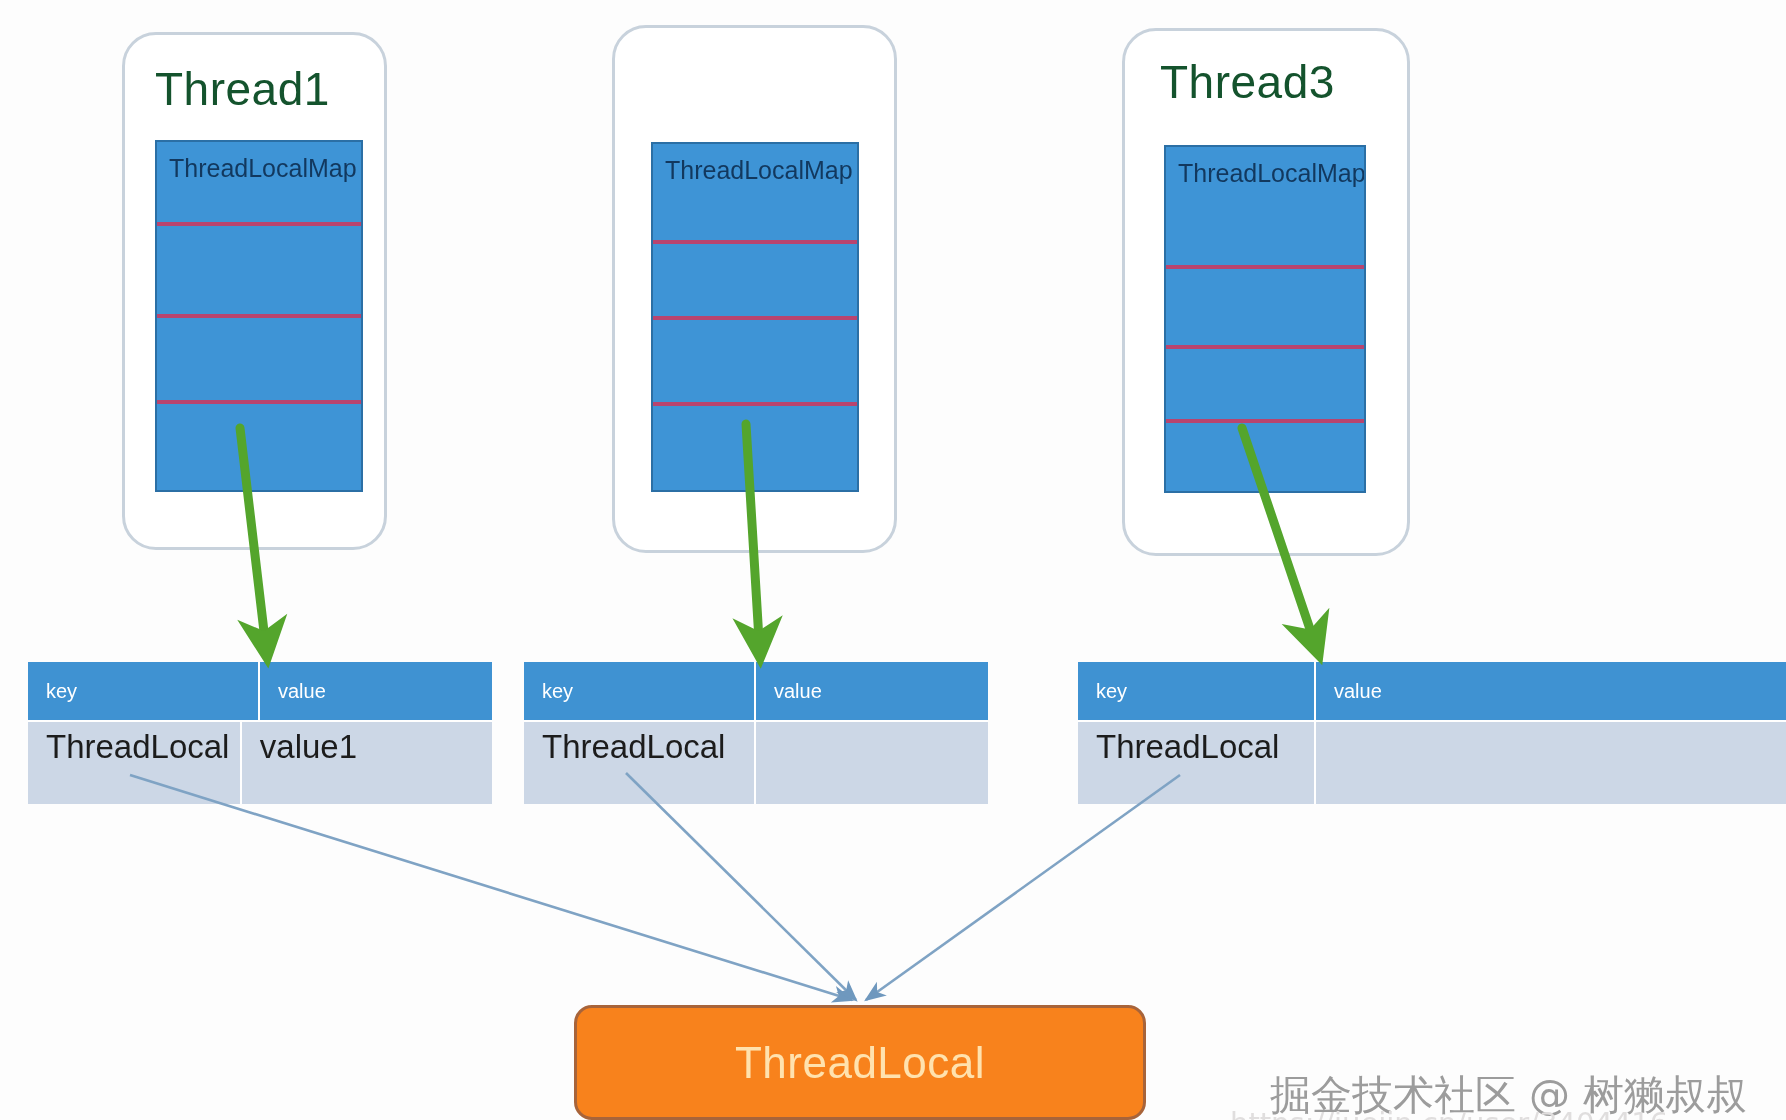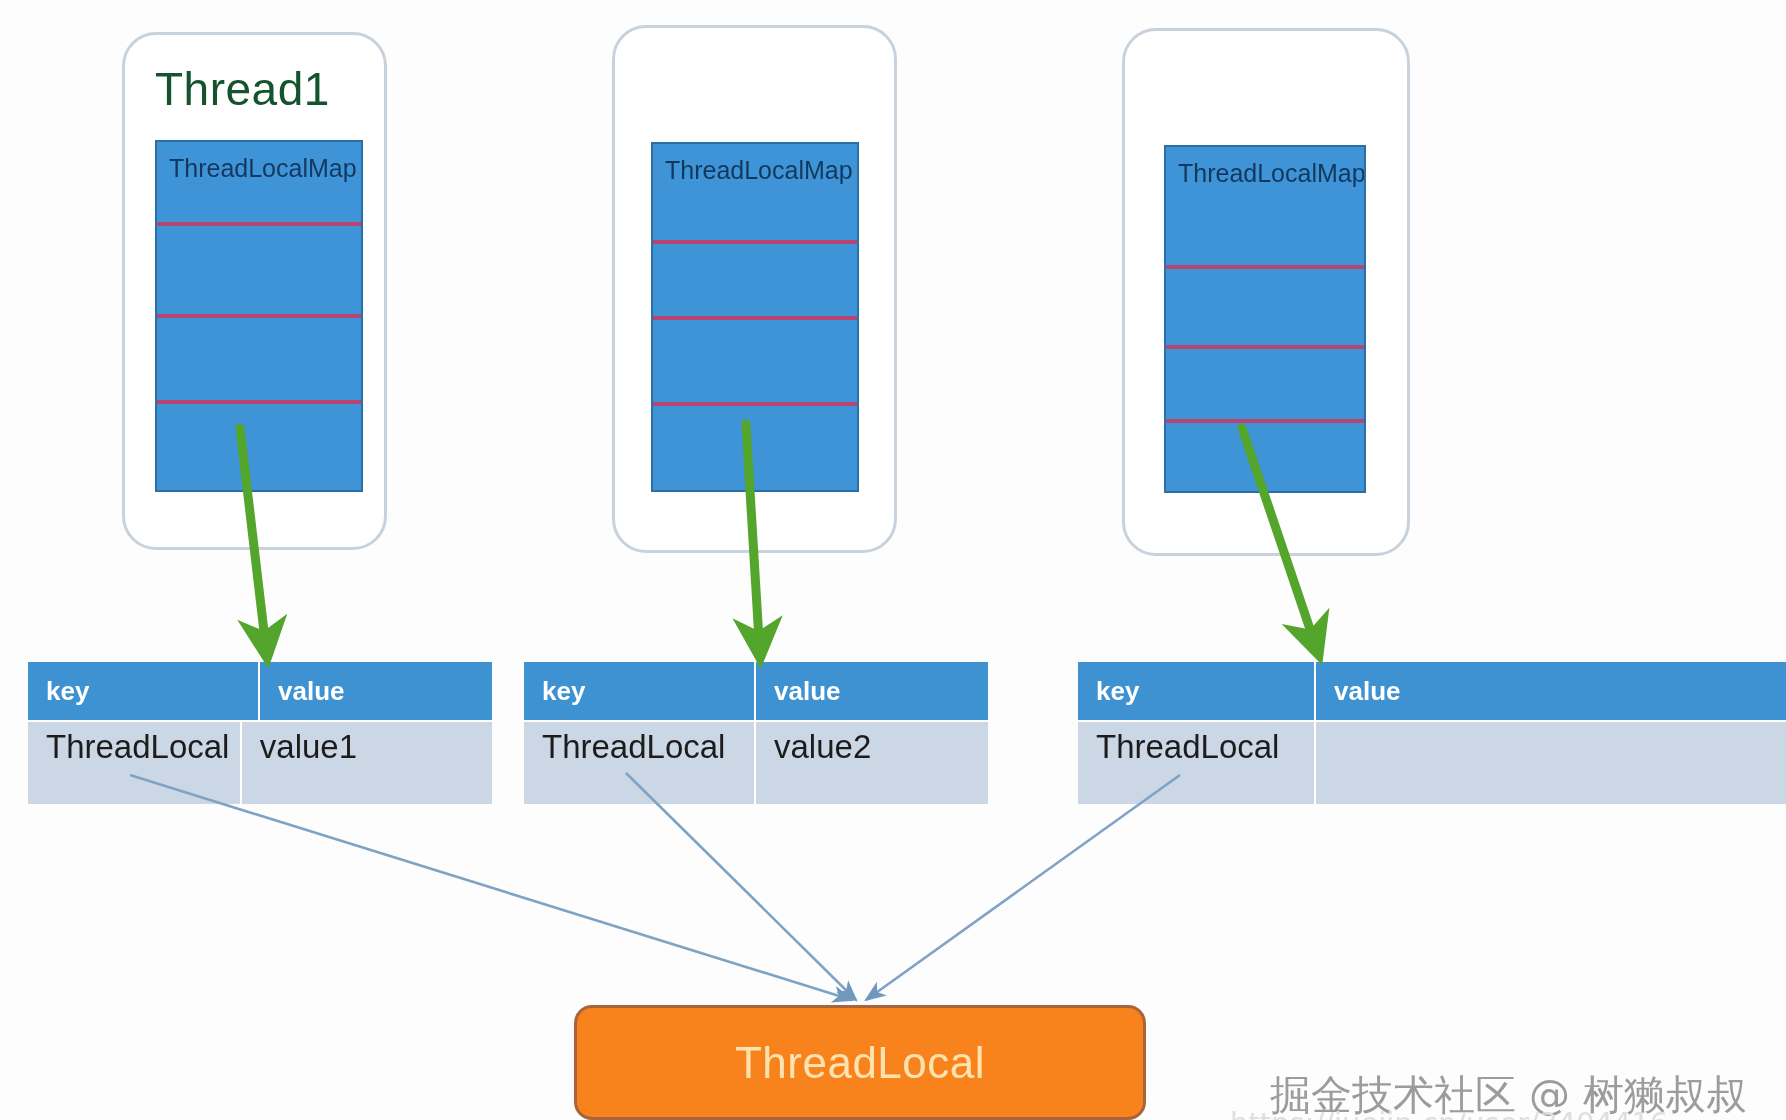--- a/index.html
+++ b/index.html
@@ -80,22 +80,22 @@
   }
   .kv-cell {
     box-sizing: border-box;
     padding-left: 18px;
     height: 100%;
     display: flex;
     align-items: center;
   }
   .kv-header .kv-cell {
     color: #ffffff;
-    font-size: 26px;
-    font-weight: 700;
+    font-size: 20px;
+    font-weight: 400;
   }
   .kv-row .kv-cell {
     color: #1c1c1c;
     font-size: 33px;
     font-weight: 400;
     align-items: flex-start;
     padding-top: 6px;
   }
   .kv-header .kv-cell.col-key { border-right: 2px solid #ffffff; }
   .kv-row .kv-cell.col-key { border-right: 2px solid #ffffff; }
@@ -159,20 +159,21 @@
   </div>
   <div class="tlm-box" style="left:651px; top:142px; width:208px; height:350px;">
     <div class="tlm-label">ThreadLocalMap</div>
     <div class="tlm-divider" style="top:96px;"></div>
     <div class="tlm-divider" style="top:172px;"></div>
     <div class="tlm-divider" style="top:258px;"></div>
   </div>
 
   <div class="thread-card" style="left:1122px; top:28px; width:288px; height:528px;">
   </div>
+  <div class="thread-title" style="left:1160px; top:55px;">Thread3</div>
   <div class="tlm-box" style="left:1164px; top:145px; width:202px; height:348px;">
     <div class="tlm-label">ThreadLocalMap</div>
     <div class="tlm-divider" style="top:118px;"></div>
     <div class="tlm-divider" style="top:198px;"></div>
     <div class="tlm-divider" style="top:272px;"></div>
   </div>
 
   <div class="kv-table" style="left:28px; top:662px; width:464px;">
     <div class="kv-header">
       <div class="kv-cell col-key" style="width:232px;">key</div>
@@ -184,21 +185,20 @@
     </div>
   </div>
 
   <div class="kv-table" style="left:524px; top:662px; width:464px;">
     <div class="kv-header">
       <div class="kv-cell col-key" style="width:232px;">key</div>
       <div class="kv-cell col-value" style="width:232px;">value</div>
     </div>
     <div class="kv-row">
       <div class="kv-cell col-key" style="width:232px;">ThreadLocal</div>
-      <div class="kv-cell col-value" style="width:232px;">value2</div>
     </div>
   </div>
 
   <div class="kv-table" style="left:1078px; top:662px; width:708px;">
     <div class="kv-header">
       <div class="kv-cell col-key" style="width:238px;">key</div>
       <div class="kv-cell col-value" style="width:470px;">value</div>
     </div>
     <div class="kv-row">
       <div class="kv-cell col-key" style="width:238px;">ThreadLocal</div>

